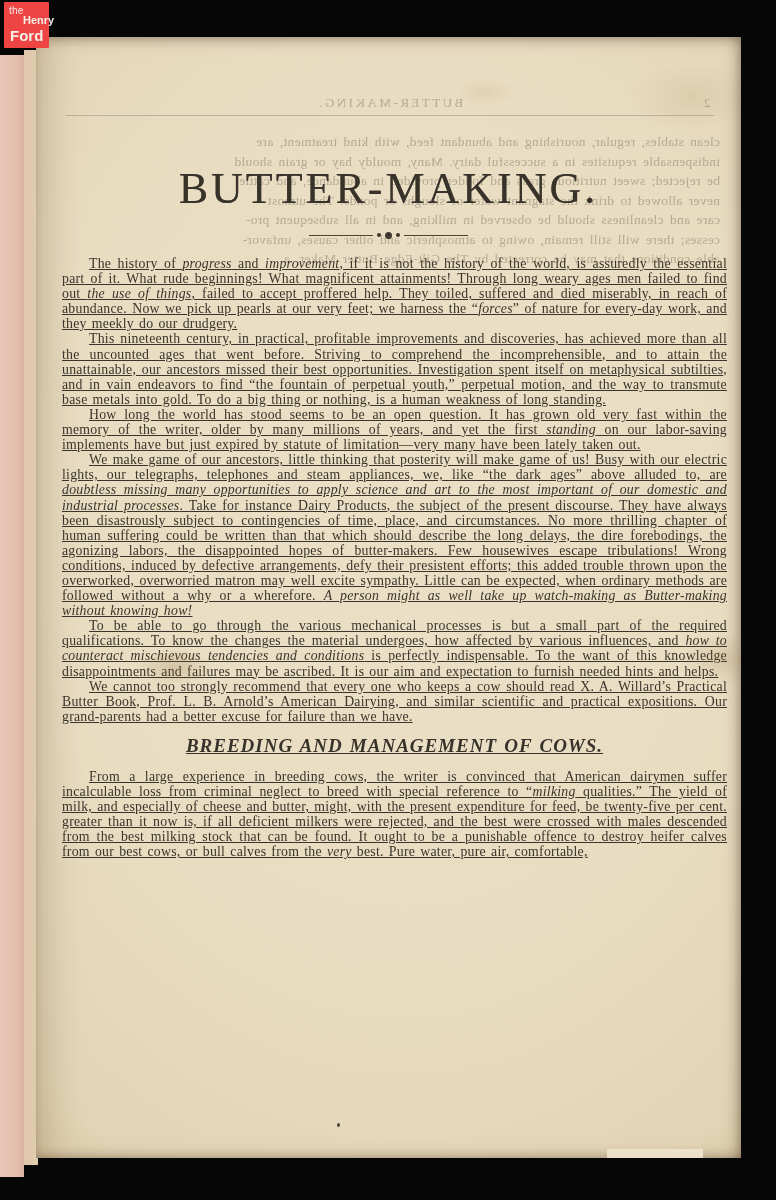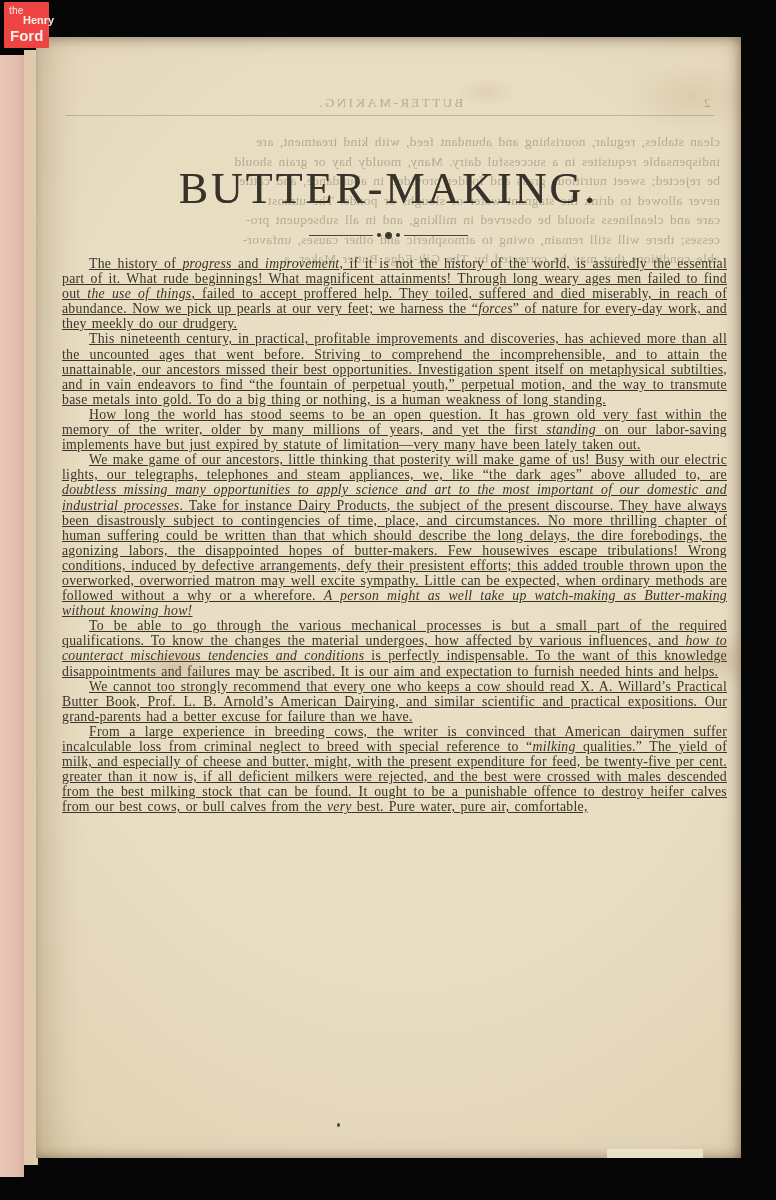--- a/index.html
+++ b/index.html
@@ -134,20 +134,21 @@
 
     <div class="body">
       <div>
           <p class="para"><span>The history of </span><em>progress</em><span> and </span><em>improvement</em><span>, if it is not the history of the world, is assuredly the essential part of it. What rude beginnings! What magnificent attainments! Through long weary ages men failed to find out </span><em>the use of things</em><span>, failed to accept proffered help. They toiled, suffered and died miserably, in reach of abundance. Now we pick up pearls at our very feet; we harness the “</span><em>forces</em><span>” of nature for every-day work, and they meekly do our drudgery.</span></p>
           <p class="para"><span>This nineteenth century, in practical, profitable improvements and discoveries, has achieved more than all the uncounted ages that went before. Striving to comprehend the incomprehensible, and to attain the unattainable, our ancestors missed their best opportunities. Investigation spent itself on metaphysical subtilties, and in vain endeavors to find “the fountain of perpetual youth,” perpetual motion, and the way to transmute base metals into gold. To do a big thing or nothing, is a human weakness of long standing.</span></p>
           <p class="para"><span>How long the world has stood seems to be an open question. It has grown old very fast within the memory of the writer, older by many millions of years, and yet the first </span><em>standing</em><span> on our labor-saving implements have but just expired by statute of limitation—very many have been lately taken out.</span></p>
           <p class="para"><span>We make game of our ancestors, little thinking that posterity will make game of us! Busy with our electric lights, our telegraphs, telephones and steam appliances, we, like “the dark ages” above alluded to, are </span><em>doubtless missing many opportunities to apply science and art to the most important of our domestic and industrial processes</em><span>. Take for instance Dairy Products, the subject of the present discourse. They have always been disastrously subject to contingencies of time, place, and circumstances. No more thrilling chapter of human suffering could be written than that which should describe the long delays, the dire forebodings, the agonizing labors, the disappointed hopes of butter-makers. Few housewives escape tribulations! Wrong conditions, induced by defective arrangements, defy their presistent efforts; this added trouble thrown upon the overworked, overworried matron may well excite sympathy. Little can be expected, when ordinary methods are followed without a why or a wherefore. </span><em>A person might as well take up watch-making as Butter-making without knowing how!</em></p>
           <p class="para"><span>To be able to go through the various mechanical processes is but a small part of the required qualifications. To know the changes the material undergoes, how affected by various influences, and </span><em>how to counteract mischievous tendencies and conditions</em><span> is perfectly indispensable. To the want of this knowledge disappointments and failures may be ascribed. It is our aim and expectation to furnish needed hints and helps.</span></p>
           <p class="para"><span>We cannot too strongly recommend that every one who keeps a cow should read X. A. Willard’s Practical Butter Book, Prof. L. B. Arnold’s American Dairying, and similar scientific and practical expositions. Our grand-parents had a better excuse for failure than we have.</span></p>
         </div>
+      <h2 class="section-heading">BREEDING AND MANAGEMENT OF COWS.</h2>
       <div>
           <p class="para"><span>From a large experience in breeding cows, the writer is convinced that American dairymen suffer incalculable loss from criminal neglect to breed with special reference to “</span><em>milking</em><span> qualities.” The yield of milk, and especially of cheese and butter, might, with the present expenditure for feed, be twenty-five per cent. greater than it now is, if all deficient milkers were rejected, and the best were crossed with males descended from the best milking stock that can be found. It ought to be a punishable offence to destroy heifer calves from our best cows, or bull calves from the </span><em>very</em><span> best. Pure water, pure air, comfortable,</span></p>
         </div>
     </div>
 
     <div class="footer-dot"></div>
 
     <div class="stain s1"></div>
     <div class="stain s2"></div>
     <div class="stain s3"></div>

